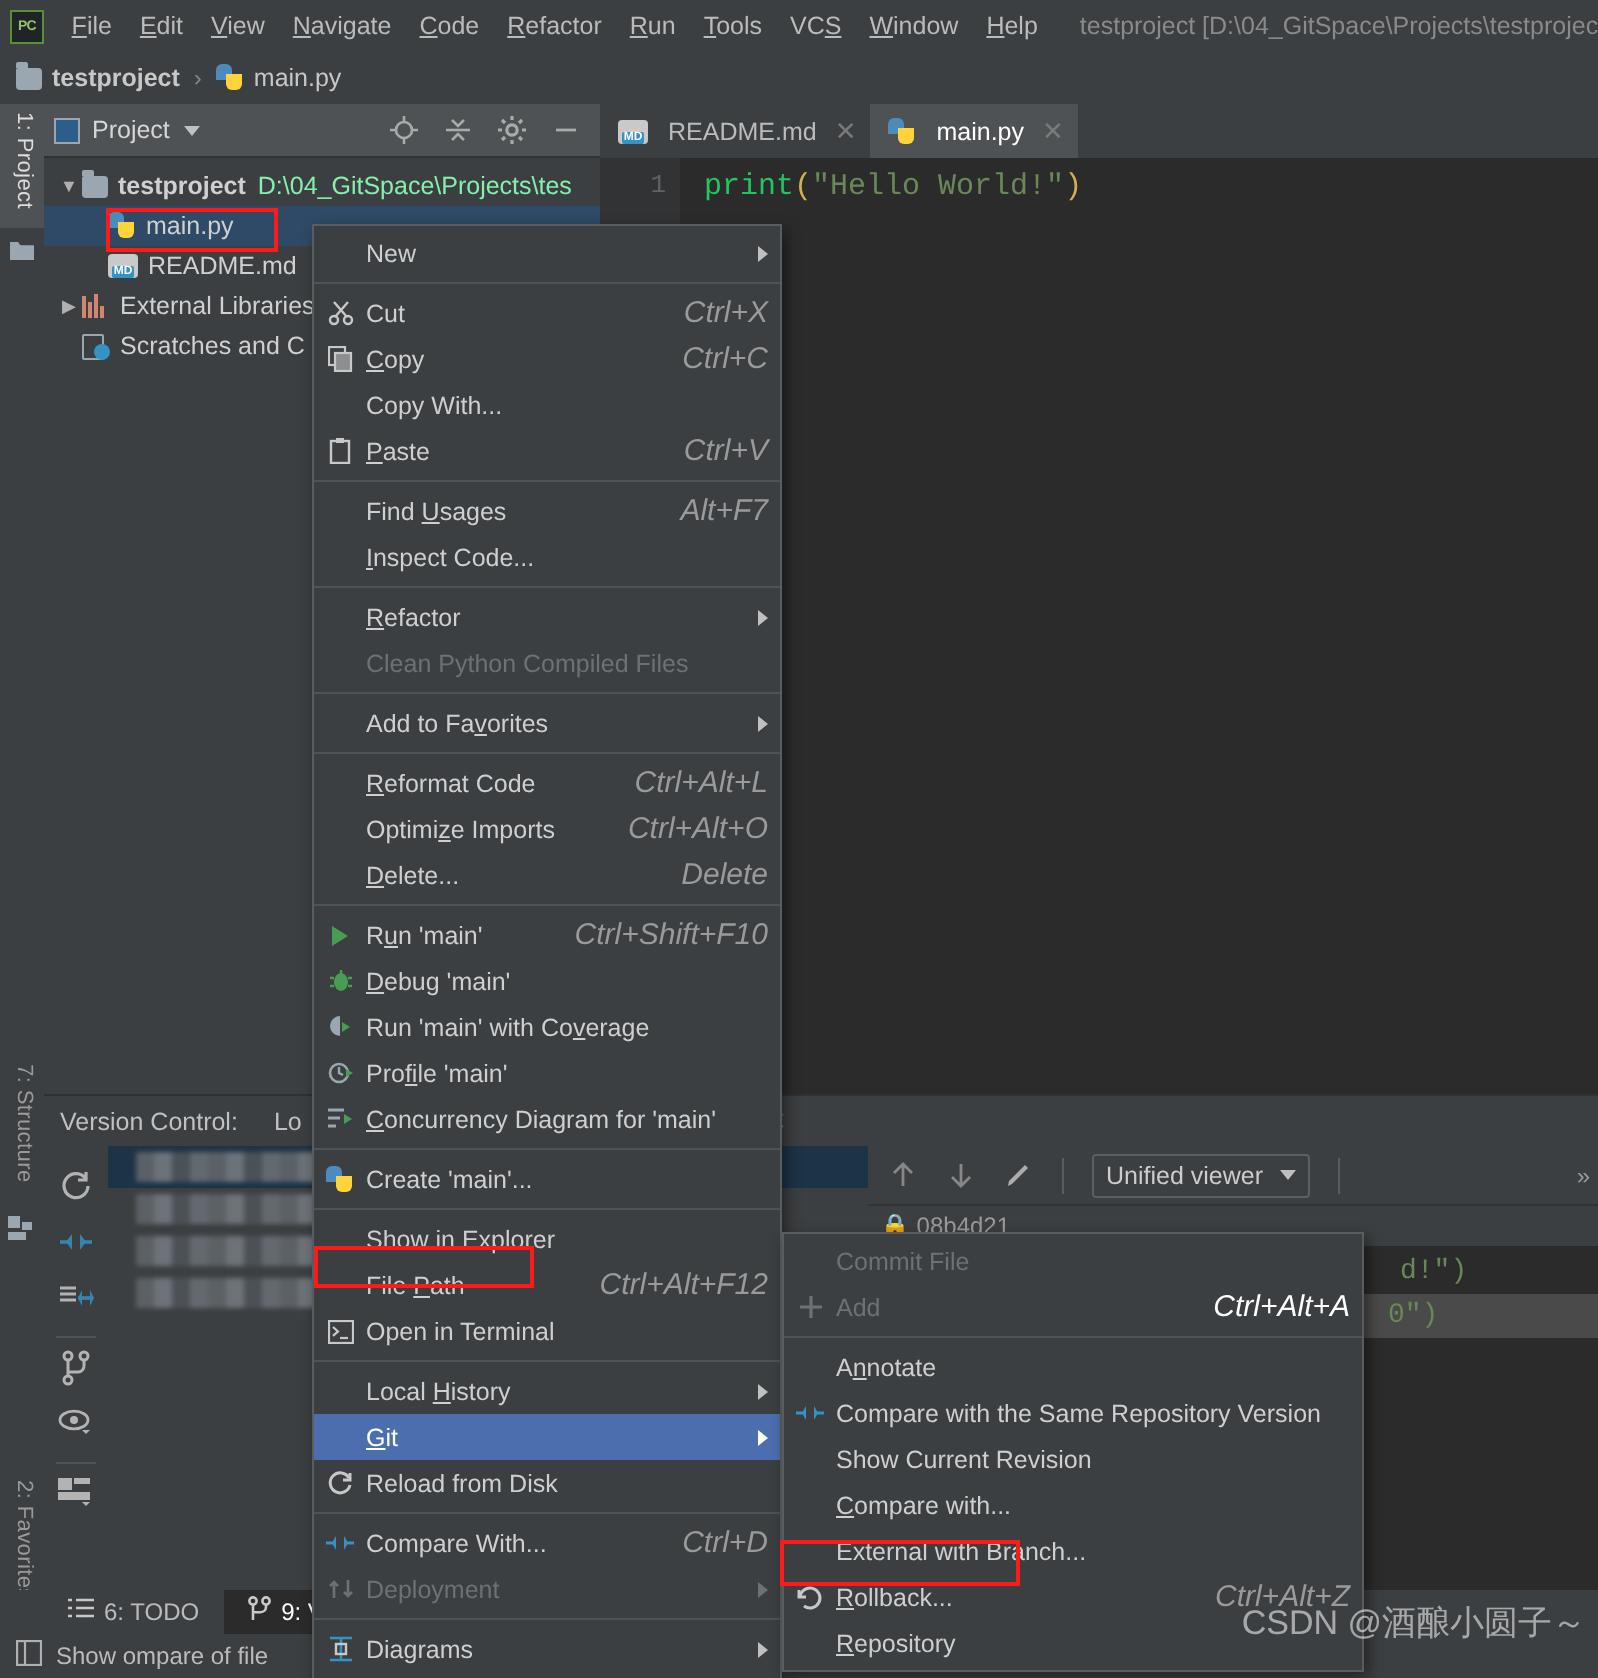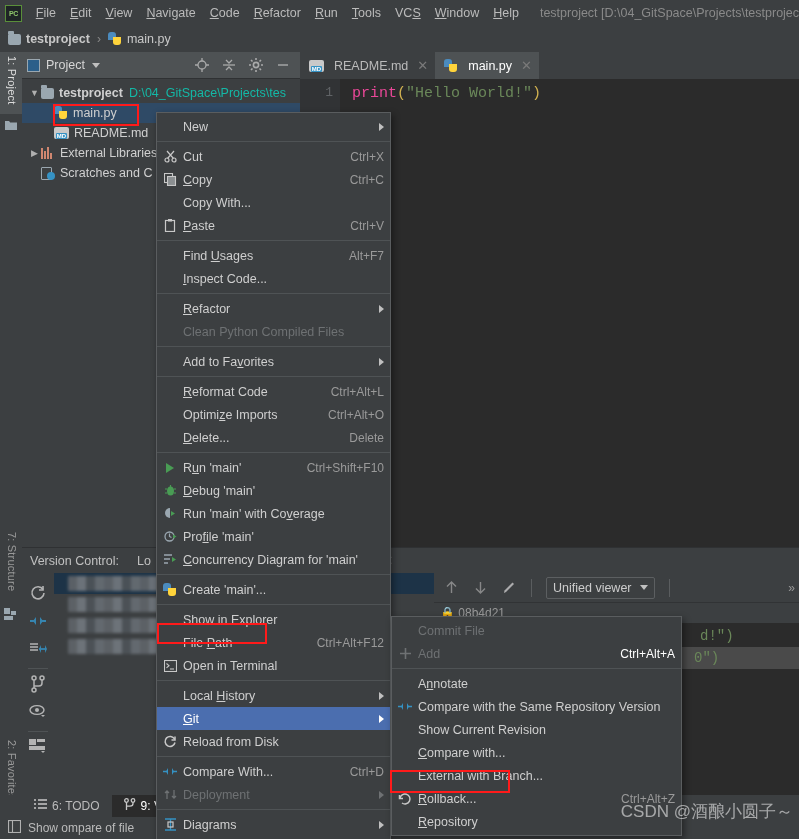--- a/index.html
+++ b/index.html
@@ -63,21 +63,21 @@
   .caret-d { width:0;height:0;border-left:4px solid transparent;border-right:4px solid transparent;border-top:5px solid #c0c0c0; margin-left:7px;}
   #project-header .tools { margin-left:auto; display:flex; align-items:center; gap:13px; padding-right:5px;}
   .thdr-ico { width:14px;height:14px; opacity:.8; }
 
   #tree { padding-top:4px; font-size:12.5px; }
   .trow { height:20px; display:flex; align-items:center; padding-left:6px; white-space:nowrap;}
   .trow.sel { background:#2f4a66; }
   .tw { width:13px; display:inline-block; text-align:center; color:#b0b0b0; font-size:9px;}
   .tlbl { color:#d0d0d0; }
   .tlbl.b { font-weight:bold; }
-  .tpath { color:#14b8a6; margin-left:6px; }
+  .tpath { color:#86efac; margin-left:6px; }
   .ico-md { width:15px;height:12px;margin-right:5px;background:#c9c9c9;border-radius:2px;color:#3c3f41;font-size:6px;font-weight:bold;display:inline-flex;align-items:flex-end;justify-content:center;position:relative;}
   .ico-md span{background:#3592c4;color:#fff;padding:0 1px;border-radius:1px;line-height:6px;}
   .ico-lib { width:14px;height:12px;margin-right:5px;display:inline-flex;align-items:flex-end;gap:1px;}
   .ico-lib i { width:2px;background:#d08770;display:block;}
   .ico-scr { width:14px;height:14px;margin-right:5px;position:relative;}
   .ico-scr:before{content:"";position:absolute;left:0;top:1px;width:9px;height:11px;border:1.5px solid #9aa7b0;border-radius:1px;}
   .ico-scr:after{content:"";position:absolute;right:0;bottom:0;width:8px;height:8px;border-radius:50%;background:#3592c4;}
 
   
   #mainpy-hl { position:absolute; left:53px; top:104px; width:86px; height:22px; border:2px solid #ff1a1a; pointer-events:none; }
@@ -85,21 +85,21 @@
   
   #editor-area { position:absolute; left:300px; top:52px; width:499px; height:495px; background:#2b2b2b; }
   #tabbar { height:27px; background:#3c3f41; display:flex; align-items:flex-end; }
   .etab { height:27px; display:flex; align-items:center; padding:0 7px 0 9px; font-size:12.5px; color:#bbb; gap:5px;}
   .etab.active { background:#4e5254; color:#fff; }
   .etab .x { color:#7a7a7a; font-size:13px; margin-left:4px;}
   #code { position:relative; height:468px; background:#2b2b2b; }
   .gutter { position:absolute; left:0; top:0; width:40px; height:100%; background:#313335; color:#606366;
             font-family:"Liberation Mono", monospace; font-size:13px; text-align:right; padding:6px 7px 0 0;}
   .codeline { position:absolute; left:52px; top:6px; font-family:"Liberation Mono", monospace; font-size:15px; white-space:pre;}
-  .c-fn{color:#ec4899;text-align:right;} .c-par{color:#d0b050;} .c-str{color:#6a8759;}
+  .c-fn{color:#22c55e;text-align:right;} .c-par{color:#d0b050;} .c-str{color:#6a8759;}
 
   
   #vcs-panel { position:absolute; left:22px; top:547px; width:777px; height:248px; background:#3c3f41; border-top:1px solid #2f3133;}
   #vcs-header { height:25px; display:flex; align-items:center; padding-left:8px; font-size:12.5px; color:#c0c0c0; gap:0;}
   #vcs-header .lbl { margin-right:12px; }
   #vcs-header .tabitem { padding:0 6px; color:#c0c0c0;}
   #vcs-header .tabitem.active { color:#fff; }
   #vcs-header .x { color:#7a7a7a; margin-left:6px; font-size:13px;}
 
   #vcs-toolcol { position:absolute; left:0; top:25px; width:32px; height:223px; background:#3c3f41; padding-top:6px;}
@@ -130,21 +130,21 @@
   
   #ctxmenu {
     position:absolute; left:156px; top:112px; width:235px;
     background:#3c3f41; border:1px solid #5a5d5f; z-index:50;
     padding:2px 0; font-size:12.5px;
     box-shadow:2px 3px 7px rgba(0,0,0,.45);
   }
   .cmi { height:23px; display:flex; align-items:center; padding:0 6px 0 0; color:#cfcfcf; white-space:nowrap;}
   .cmi .gi { width:26px; display:flex; align-items:center; justify-content:center; flex:0 0 26px;}
   .cmi .lb { flex:1; }
-  .cmi .sc { color:#9a9a9a; font-size:12px; padding-left:14px;}
+  .cmi .sc { color:#9a9a9a; font-size:15px; padding-left:14px;font-style:italic;}
   .cmi .ar { width:0;height:0;border-top:4px solid transparent;border-bottom:4px solid transparent;border-left:5px solid #c0c0c0; margin-left:10px;}
   .cmi.dis { color:#6e7173; }
   .cmi.sel { background:#4b6eaf; color:#fff; }
   .cmi.sel .ar { border-left-color:#fff; }
   .csep { height:1px; background:#4f5355; margin:3px 0; }
   u.acc { text-decoration:underline; }
 
   
   #submenu {
     position:absolute; left:391px; top:616px; width:291px;

